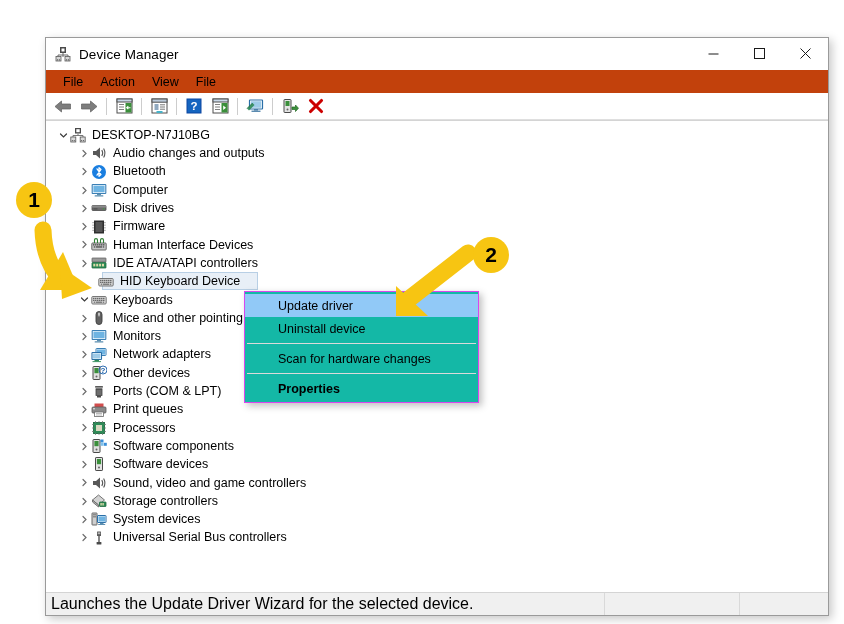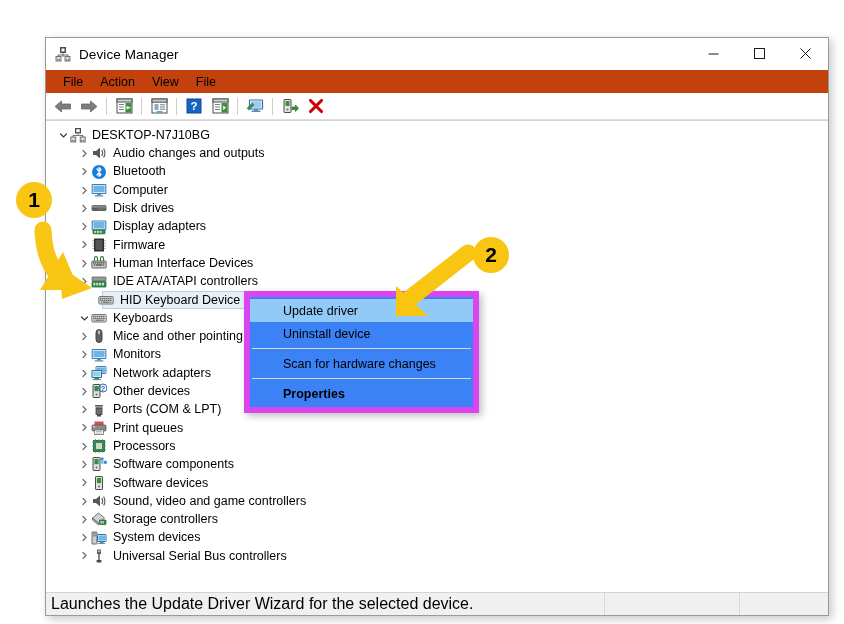--- a/index.html
+++ b/index.html
@@ -193,22 +193,22 @@
   #status-main { flex: 0 0 559px; }
   #status-b { flex: 0 0 135px; }
   #status-c { flex: 1 1 auto; border-right: none; }
 
   
   #ctxmenu {
     position: absolute;
     left: 243px;
     top: 300px;
     width: 235px;
-    background: #3b82f6;
-    border: 6px solid #d946ef;
+    background: #14b8a6;
+    border: 1px solid #d946ef;
     box-shadow: 3px 3px 7px rgba(0,0,0,0.25);
     padding: 2px 0;
     z-index: 40;
     box-sizing: border-box;
   }
   .ctx-item {
     height: 23px;
     display: flex;
     align-items: center;
     padding-left: 33px;
@@ -459,38 +459,20 @@
         <svg width="16" height="16" viewBox="0 0 16 16">
           <rect x="1" y="5.5" width="14" height="5" rx="0.8" fill="#6d6d6d" stroke="#4a4a4a" stroke-width="0.8"></rect>
           <rect x="1" y="5.5" width="14" height="2" fill="#8c8c8c"></rect>
           <circle cx="12.6" cy="8.9" r="0.7" fill="#3ca03c"></circle>
           <rect x="2.5" y="8.4" width="4" height="1" fill="#4a4a4a"></rect>
         </svg>
       </span>
       <span class="label">Disk drives</span>
     </div>
 
-    <div class="row depth1">
-      <span class="chev">
-        <svg width="9" height="9" viewBox="0 0 9 9">
-            <path d="M3 1.5 L6 4.5 L3 7.5" fill="none" stroke="#6c6c6c" stroke-width="1.2" stroke-linecap="round"></path>
-          </svg>
-      </span>
-      <span class="ico">
-        <svg width="16" height="16" viewBox="0 0 16 16">
-          <rect x="1.2" y="2" width="13.6" height="9" rx="0.6" fill="#ffffff" stroke="#3a7fb5" stroke-width="1.1"></rect>
-          <rect x="2.4" y="3" width="11.2" height="6.5" fill="#6fb4e2"></rect>
-          <rect x="2" y="10.8" width="12" height="4" rx="0.5" fill="#2e8b57" stroke="#1f6b40" stroke-width="0.8"></rect>
-          <rect x="3.2" y="11.8" width="2" height="2" fill="#d8d8a8"></rect>
-          <rect x="6" y="11.8" width="2" height="2" fill="#d8d8a8"></rect>
-          <rect x="8.8" y="11.8" width="2" height="2" fill="#d8d8a8"></rect>
-        </svg>
-      </span>
-      <span class="label">Display adapters</span>
-    </div>
 
     <div class="row depth1">
       <span class="chev">
         <svg width="9" height="9" viewBox="0 0 9 9">
             <path d="M3 1.5 L6 4.5 L3 7.5" fill="none" stroke="#6c6c6c" stroke-width="1.2" stroke-linecap="round"></path>
           </svg>
       </span>
       <span class="ico">
         <svg width="16" height="16" viewBox="0 0 16 16">
           <rect x="3" y="1.5" width="10" height="13" fill="#2e2e2e"></rect>

